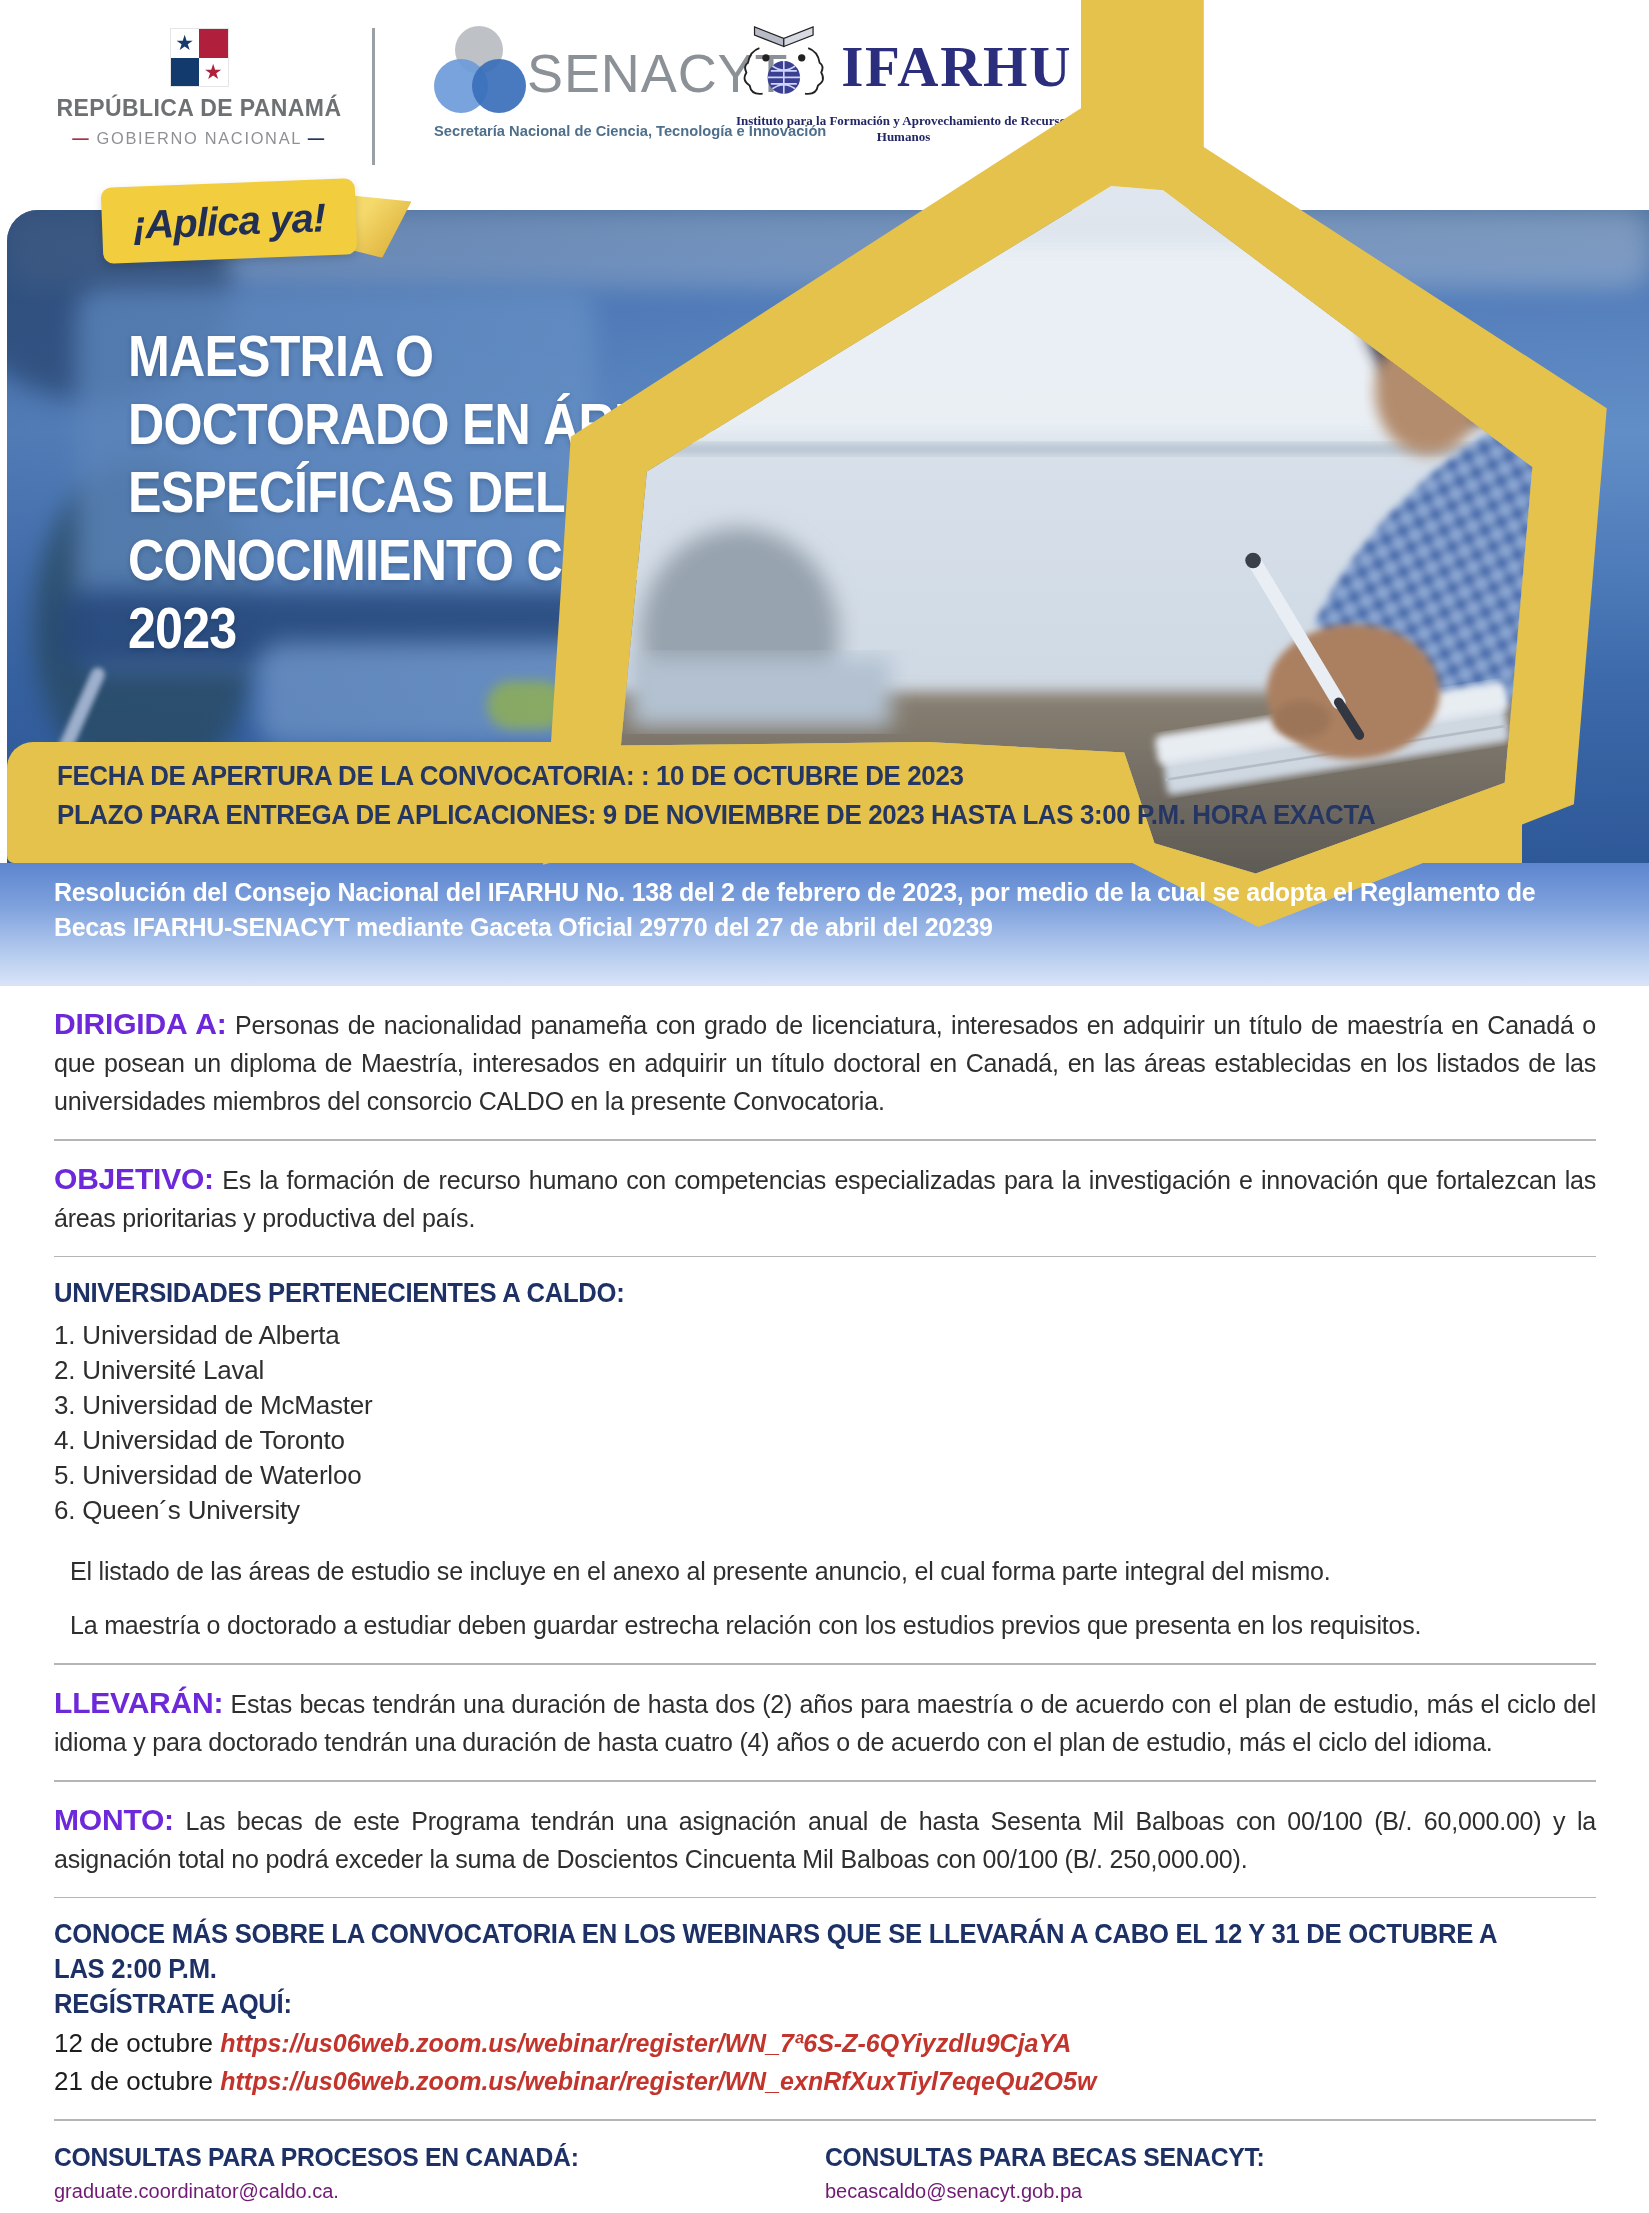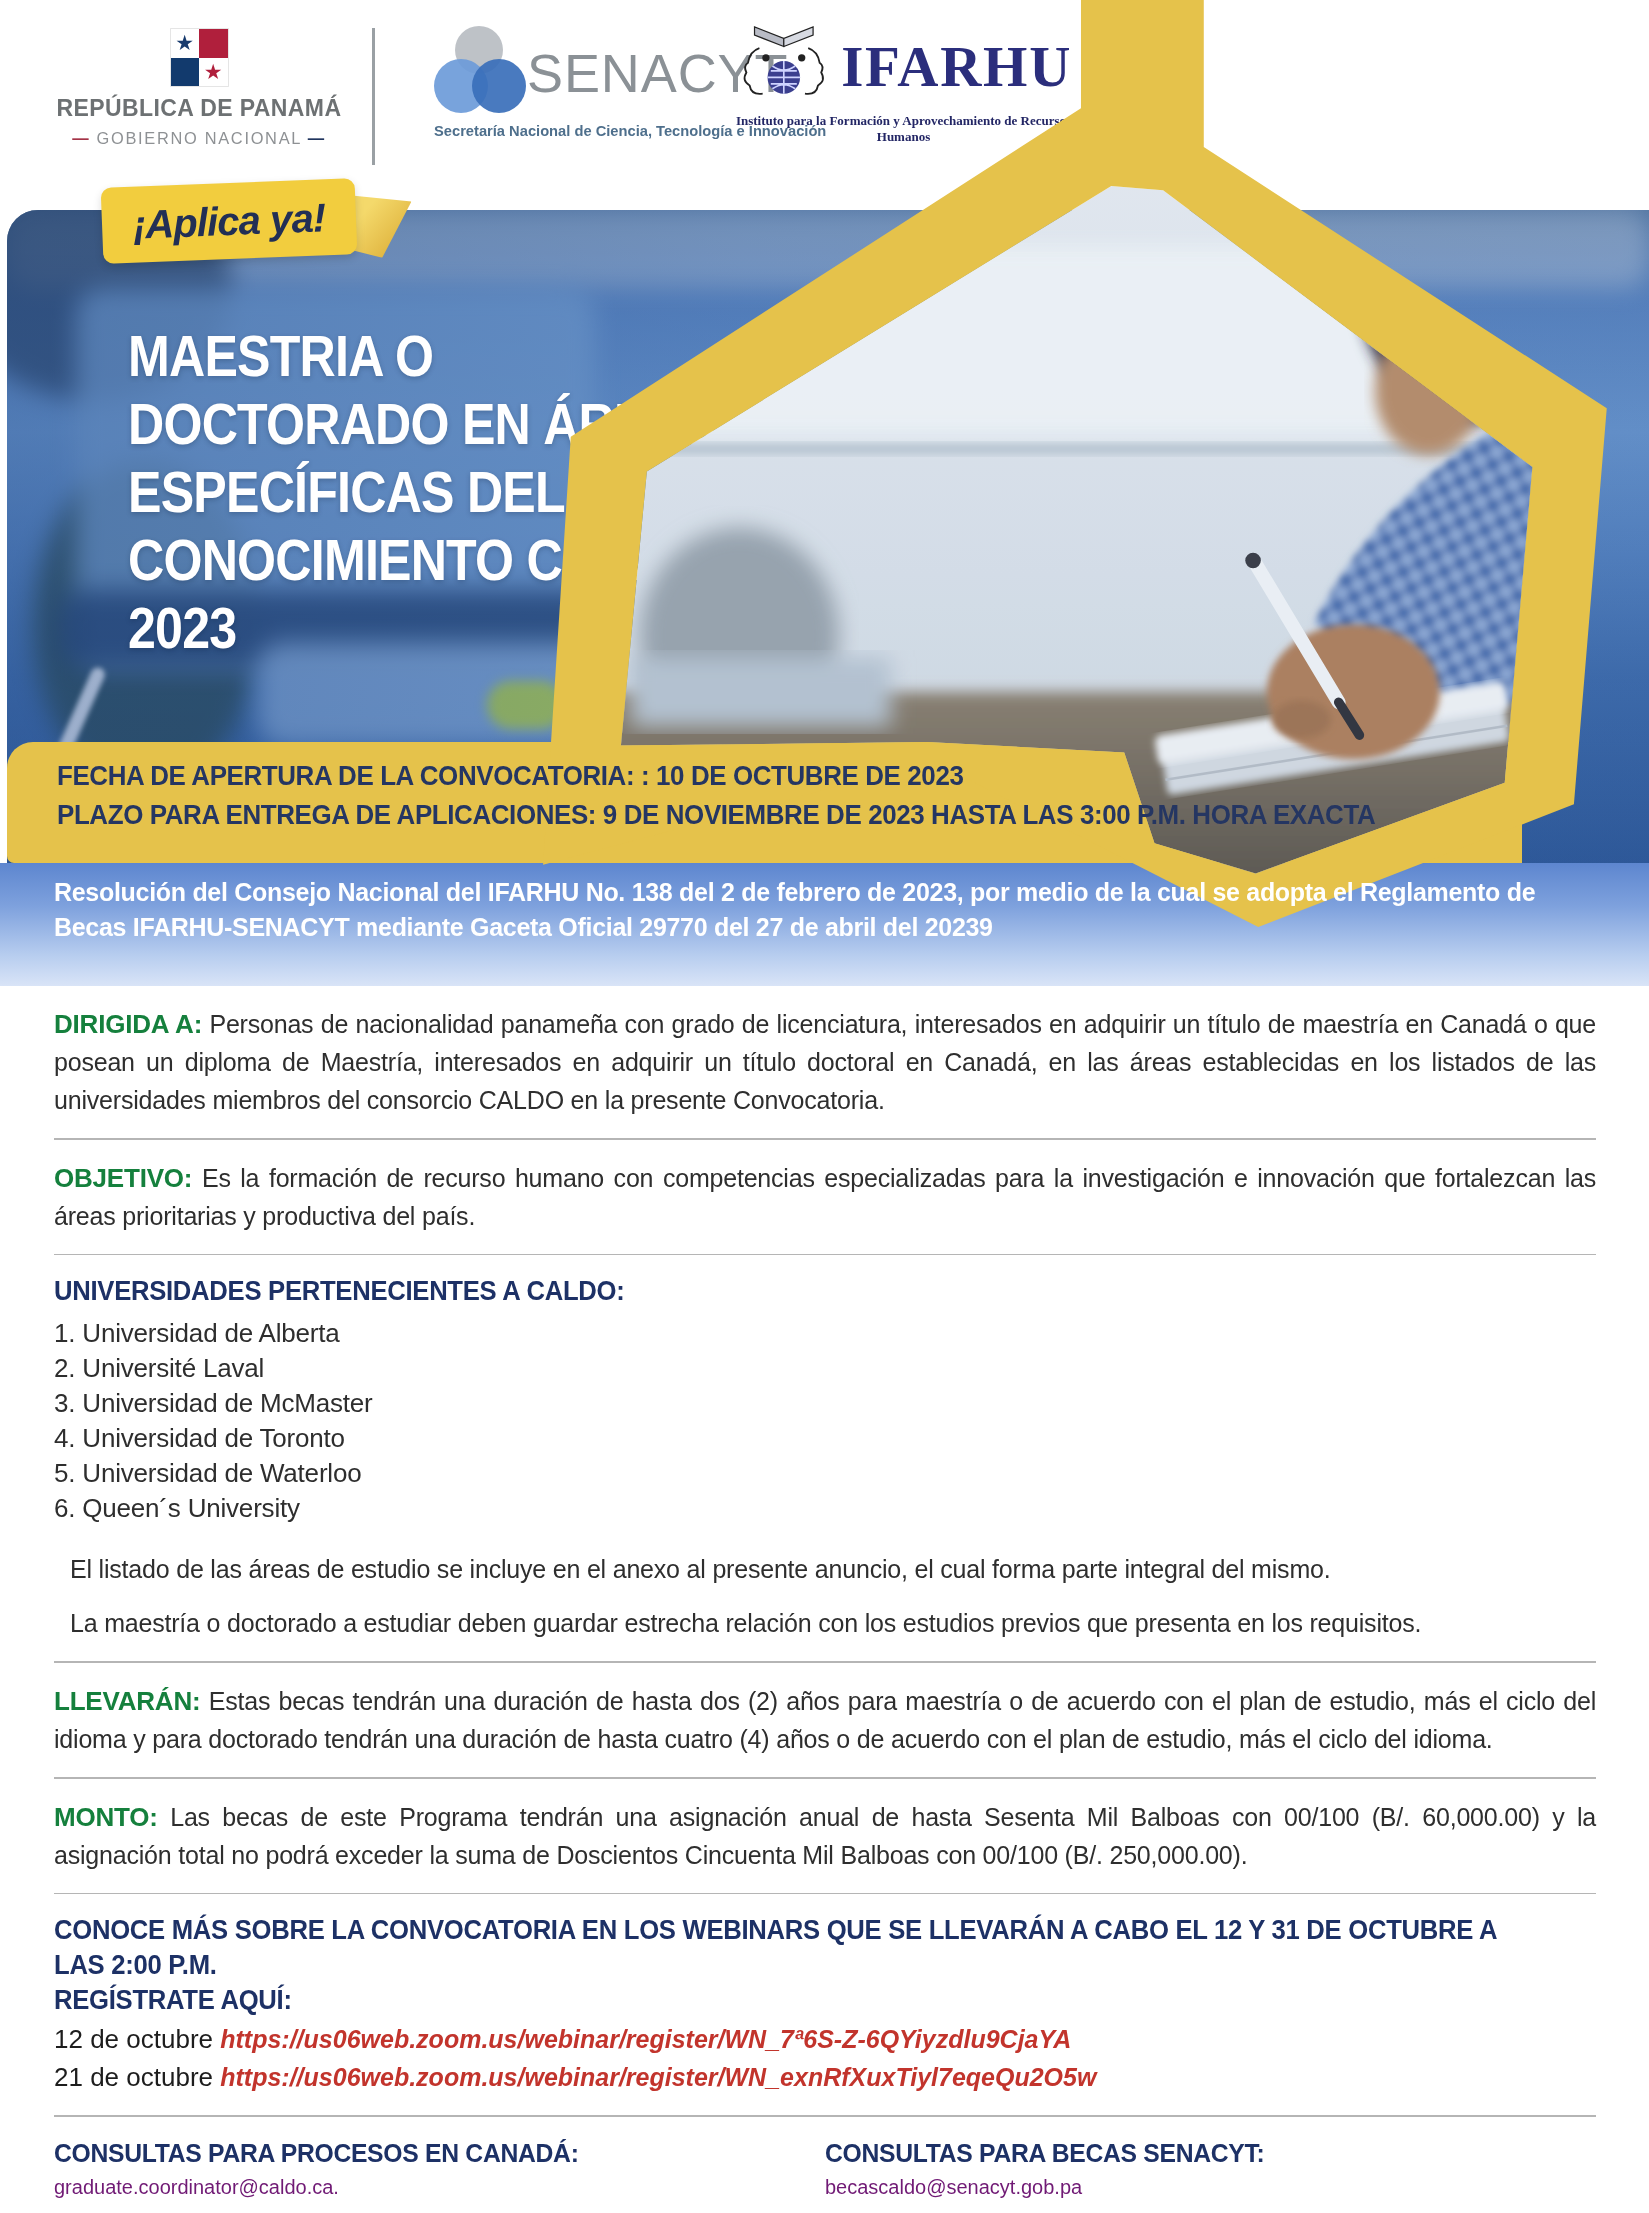--- a/index.html
+++ b/index.html
@@ -67,21 +67,21 @@
   
   .strip{position:absolute;left:0;top:863px;width:1650px;height:123px;z-index:2;
     background:linear-gradient(180deg,#5d86cf 0%,#7ea1dd 35%,#b7cdef 75%,#d9e4f7 100%);}
   .strip-text{position:absolute;left:54px;top:875px;width:1556px;z-index:8;color:#fff;font-weight:bold;
     font-size:25px;line-height:35px;letter-spacing:-0.3px;}
   
   .house-svg{position:absolute;left:0;top:0;width:1650px;height:986px;z-index:7;pointer-events:none;}
   
   .content{position:absolute;left:0;top:986px;width:1650px;padding:19px 54px 0 54px;box-sizing:border-box;z-index:1;}
   .para{font-size:25px;line-height:38px;color:#2e2e2e;text-align:justify;margin:0;letter-spacing:-0.2px;}
-  .lbl{font-weight:bold;color:#15803d;font-size:26px;}
+  .lbl{font-weight:bold;color:#6d28d9;font-size:30px;}
   .hr{height:1.7px;background:#b5b5b5;margin:19px 0;}
   .h-disp{font-weight:bold;color:#1d3166;font-size:27px;line-height:35px;letter-spacing:-0.3px;
     transform:scaleX(.95);transform-origin:left top;margin:0;}
   .ulist{margin:7px 0 0 0;padding:0;list-style:none;}
   .ulist li{font-size:26px;line-height:35px;color:#2e2e2e;letter-spacing:-0.2px;}
   .note p{margin:16px;font-size:25px;line-height:38px;color:#2e2e2e;letter-spacing:-0.2px;}
   .links{margin-top:2px;}
   .link-row{font-size:26px;line-height:38px;color:#1d1d1d;}
   .link-row a{color:#c2342c;font-weight:bold;font-style:italic;text-decoration:none;font-size:25px;}
   .consultas{display:flex;margin-top:3.5px;}

